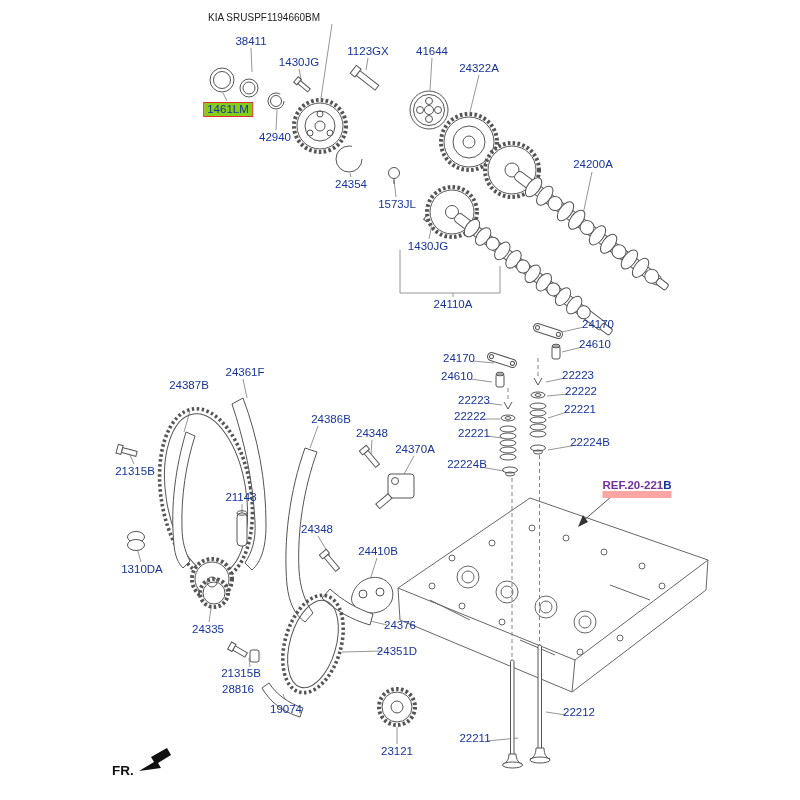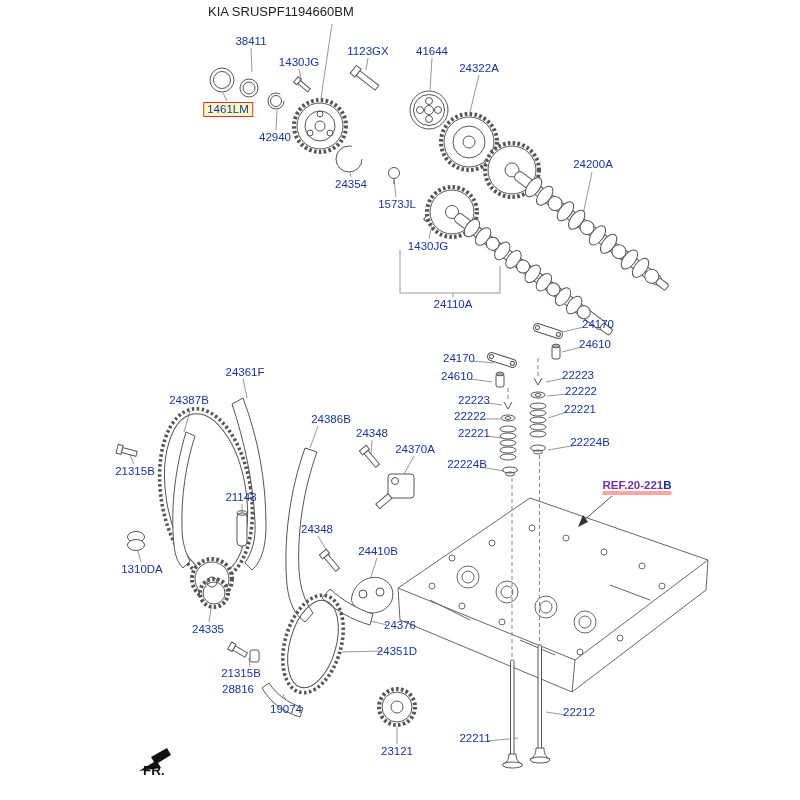--- a/index.html
+++ b/index.html
@@ -8,27 +8,27 @@
   svg.art{position:absolute;left:0;top:0;width:800px;height:800px;}
   .s1{fill:#ffffff;stroke:#555555;stroke-width:1;}
   .s0{fill:none;stroke:#555555;stroke-width:1;}
   .teeth{fill:#ffffff;stroke:#555555;stroke-width:4;stroke-dasharray:2.6 2.3;}
   .chain{fill:none;stroke:#555555;stroke-width:3.6;stroke-dasharray:2.5 2.5;}
   .ln line, .ln polyline{stroke:#8a8a8a;stroke-width:0.9;fill:none;}
   .dash{stroke:#777777;stroke-width:0.9;stroke-dasharray:4 3;fill:none;}
   .blk{fill:none;stroke:#666666;stroke-width:1;}
   .lbl{position:absolute;transform:translateX(-50%);font-size:11.5px;line-height:13px;
        color:#16339e;white-space:nowrap;z-index:3;}
-  .lbl.highlight{background:#fef9c3;outline:1.5px solid #e03030;padding:0 3px;}
-  .watermark{position:absolute;left:208px;top:4px;font-size:13px;color:#222;z-index:3;white-space:nowrap;}
+  .lbl.highlight{background:#84cc16;outline:1.5px solid #e03030;padding:0 3px;}
+  .watermark{position:absolute;left:208px;top:12px;font-size:10px;color:#222;z-index:3;white-space:nowrap;}
   .ref-label{position:absolute;left:637px;top:479px;transform:translateX(-50%);font-size:11.5px;
-       font-weight:bold;border-bottom:4px solid #fca5a5;z-index:3;white-space:nowrap;}
+       font-weight:bold;border-bottom:7px solid #fca5a5;z-index:3;white-space:nowrap;}
   .ref-prefix{color:#7030a0;}
   .ref-suffix{color:#16339e;}
-  .fr{position:absolute;left:112px;top:763px;font-size:13.5px;font-weight:bold;color:#111;z-index:3;margin-left:31px;}
+  .fr{position:absolute;left:112px;top:763px;font-size:13.5px;font-weight:bold;color:#111;z-index:3;}
 </style>
 </head>
 <body>
 
 <div class="stage">
 
 <svg class="art" viewBox="0 0 800 800">
 
   <g class="ln">
     <line x1="251" y1="48" x2="252" y2="72"></line>
@@ -308,21 +308,21 @@
 <div class="lbl" style="left:595px;top:338px">24610</div>
 <div class="lbl" style="left:459px;top:352px">24170</div>
 <div class="lbl" style="left:457px;top:370px">24610</div>
 <div class="lbl" style="left:578px;top:369px">22223</div>
 <div class="lbl" style="left:581px;top:385px">22222</div>
 <div class="lbl" style="left:580px;top:403px">22221</div>
 <div class="lbl" style="left:474px;top:394px">22223</div>
 <div class="lbl" style="left:470px;top:410px">22222</div>
 <div class="lbl" style="left:474px;top:427px">22221</div>
 <div class="lbl" style="left:245px;top:366px">24361F</div>
-<div class="lbl" style="left:189px;top:394px">24387B</div>
+<div class="lbl" style="left:189px;top:379px">24387B</div>
 <div class="lbl" style="left:331px;top:413px">24386B</div>
 <div class="lbl" style="left:372px;top:427px">24348</div>
 <div class="lbl" style="left:415px;top:443px">24370A</div>
 <div class="lbl" style="left:590px;top:436px">22224B</div>
 <div class="lbl" style="left:467px;top:458px">22224B</div>
 <div class="lbl" style="left:135px;top:465px">21315B</div>
 <div class="lbl" style="left:241px;top:491px">21143</div>
 <div class="lbl" style="left:317px;top:523px">24348</div>
 <div class="lbl" style="left:378px;top:545px">24410B</div>
 <div class="lbl" style="left:142px;top:563px">1310DA</div>

